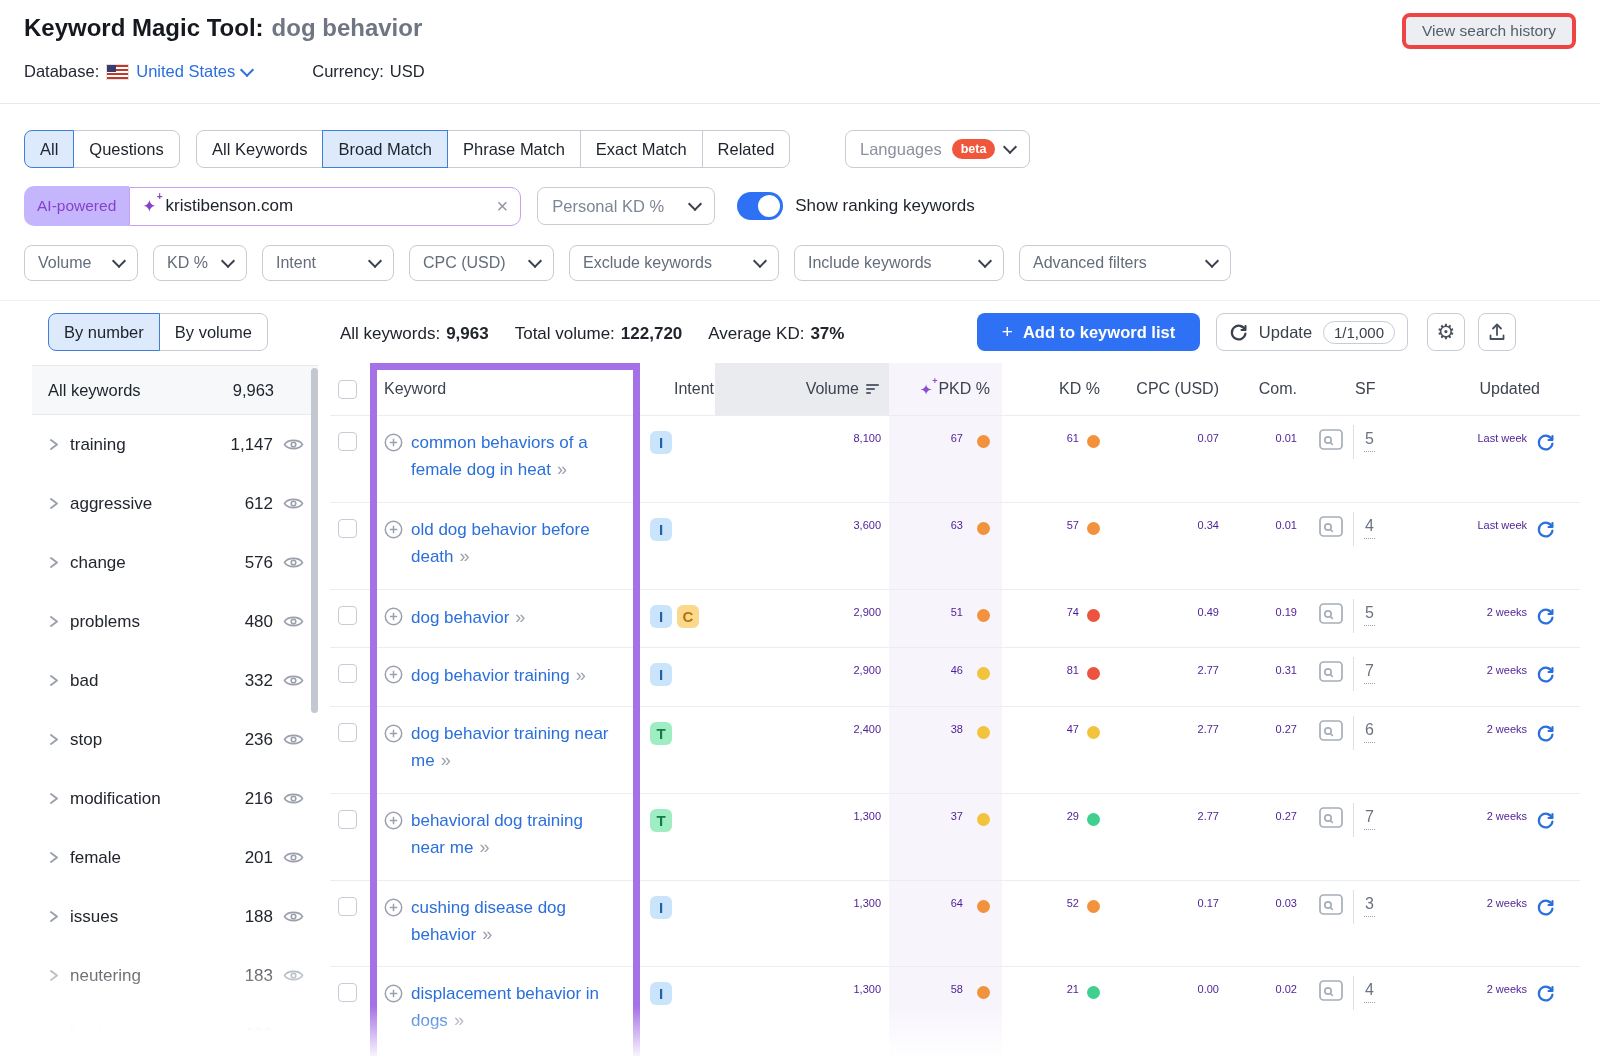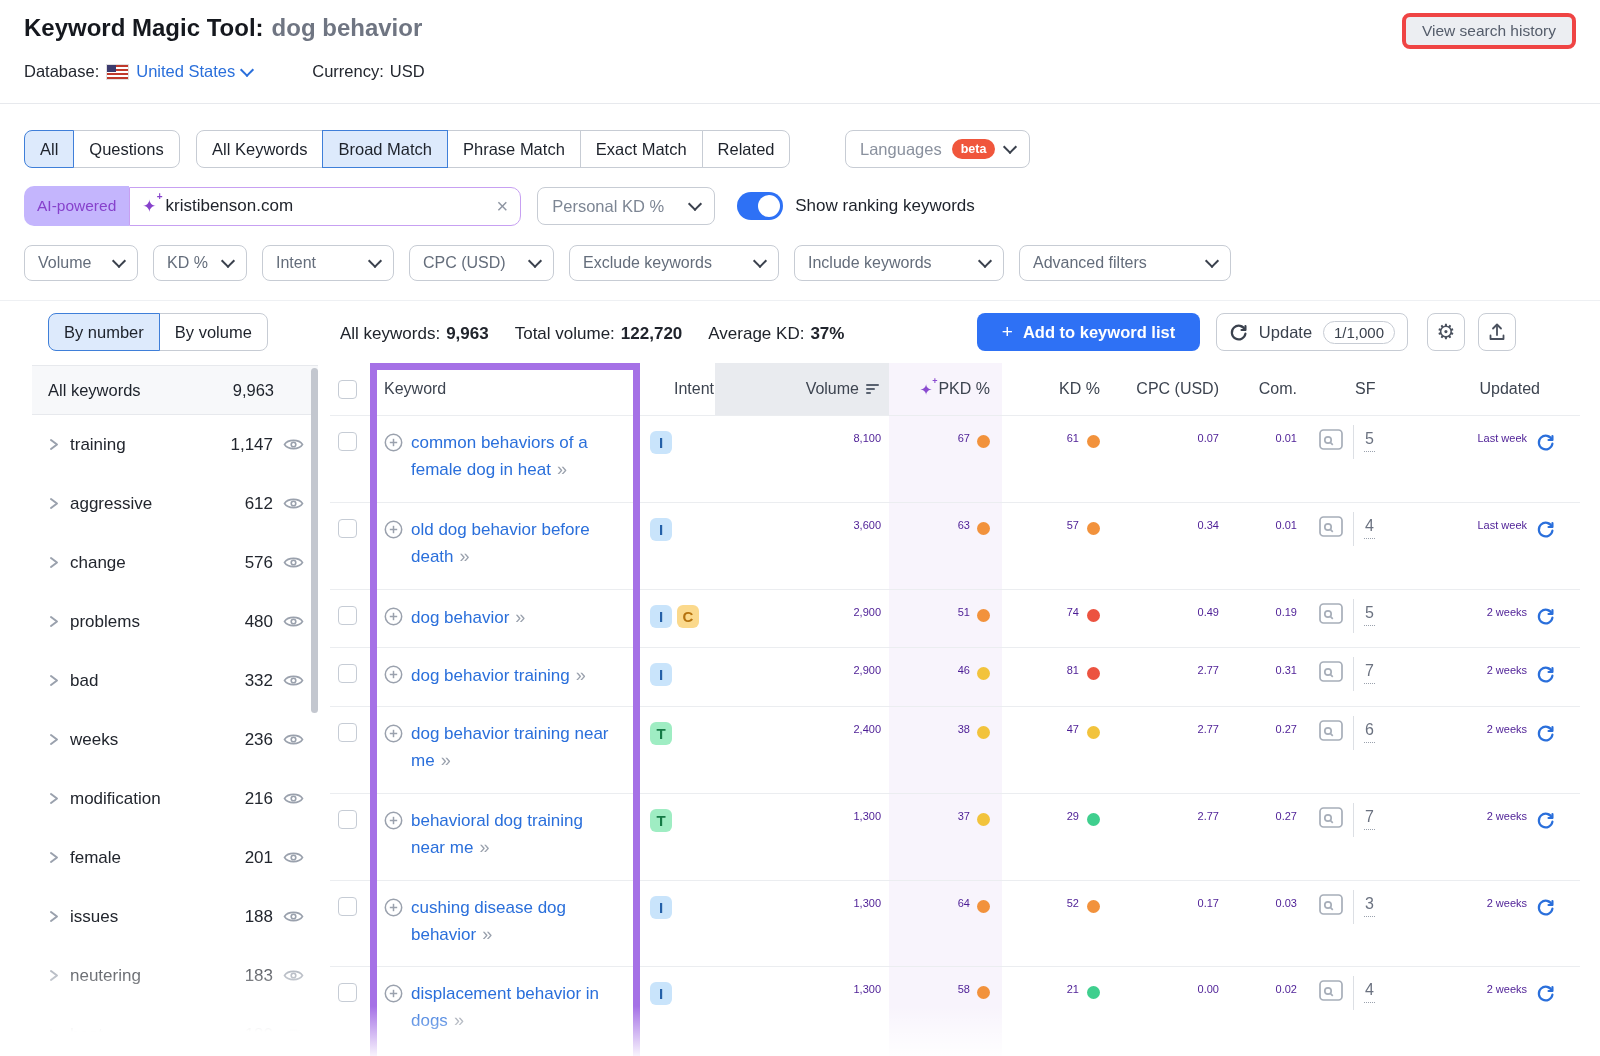--- a/index.html
+++ b/index.html
@@ -106,21 +106,21 @@
   .kw-text{width:200px;font-size:17px;line-height:26px;color:var(--link);cursor:pointer;}
   .arrows{color:var(--icon);font-size:18px;margin-left:6px;cursor:pointer;}
   .plus-ic{margin-top:3px;cursor:pointer;line-height:0;}
   .c-intent{padding:15px 0 0 12px;gap:5px;}
   .thead .c-intent{padding:0 0 0 36px;}
   .badge{width:22px;height:23px;border-radius:6px;display:flex;align-items:center;justify-content:center;
         font-size:15px;font-weight:bold;}
   .num{font-size:11px;color:#4c1d95;}
   .c-vol{justify-content:flex-end;padding:16px 8px 0 0;}
   .thead .c-vol{background:#e9ebef;justify-content:flex-end;padding:0 8px 0 0;gap:7px;}
-  .c-pkd{background:var(--pkd-bg);justify-content:flex-end;padding:16px 12px 0 0;gap:7px;}
+  .c-pkd{background:var(--pkd-bg);justify-content:flex-end;padding:16px 12px 0 0;gap:14px;}
   .thead .c-pkd{padding:0 12px 0 0;gap:6px;}
   .c-kd{justify-content:flex-end;padding:16px 10px 0 0;gap:8px;}
   .thead .c-kd{padding:0 10px 0 0;}
   .c-cpc{justify-content:flex-end;padding:16px 6px 0 0;}
   .thead .c-cpc{padding:0 6px 0 0;}
   .c-com{justify-content:flex-end;padding:16px 6px 0 0;}
   .thead .c-com{padding:0 6px 0 0;}
   .c-sf{padding:13px 0 0 16px;align-items:center;align-items:flex-start;}
   .thead .c-sf{padding:0 0 0 52px;}
   .vr{width:1px;height:34px;background:#dcdfe4;margin:-4px 10px 0 10px;}
@@ -294,21 +294,21 @@
           <span class="gcount">332</span>
           <span style="line-height: 0;"><svg width="21" height="15" viewBox="0 0 21 15">
               <path d="M1.5 7.5 C5 2 16 2 19.5 7.5 C16 13 5 13 1.5 7.5 Z" fill="none" stroke="#9aa1ad" stroke-width="1.6"></path>
               <circle cx="10.5" cy="7.5" r="2.3" fill="none" stroke="#9aa1ad" stroke-width="1.6"></circle>
             </svg></span>
         </div>
         <div class="group-row">
           <span style="line-height: 0;"><svg width="12" height="15" viewBox="0 0 12 15">
               <polyline points="3,3 9,7.5 3,12" fill="none" stroke="#9aa1ad" stroke-width="2" stroke-linecap="round" stroke-linejoin="round"></polyline>
             </svg></span>
-          <span class="glabel">weeks</span>
+          <span class="glabel">stop</span>
           <span class="gcount">236</span>
           <span style="line-height: 0;"><svg width="21" height="15" viewBox="0 0 21 15">
               <path d="M1.5 7.5 C5 2 16 2 19.5 7.5 C16 13 5 13 1.5 7.5 Z" fill="none" stroke="#9aa1ad" stroke-width="1.6"></path>
               <circle cx="10.5" cy="7.5" r="2.3" fill="none" stroke="#9aa1ad" stroke-width="1.6"></circle>
             </svg></span>
         </div>
         <div class="group-row">
           <span style="line-height: 0;"><svg width="12" height="15" viewBox="0 0 12 15">
               <polyline points="3,3 9,7.5 3,12" fill="none" stroke="#9aa1ad" stroke-width="2" stroke-linecap="round" stroke-linejoin="round"></polyline>
             </svg></span>

